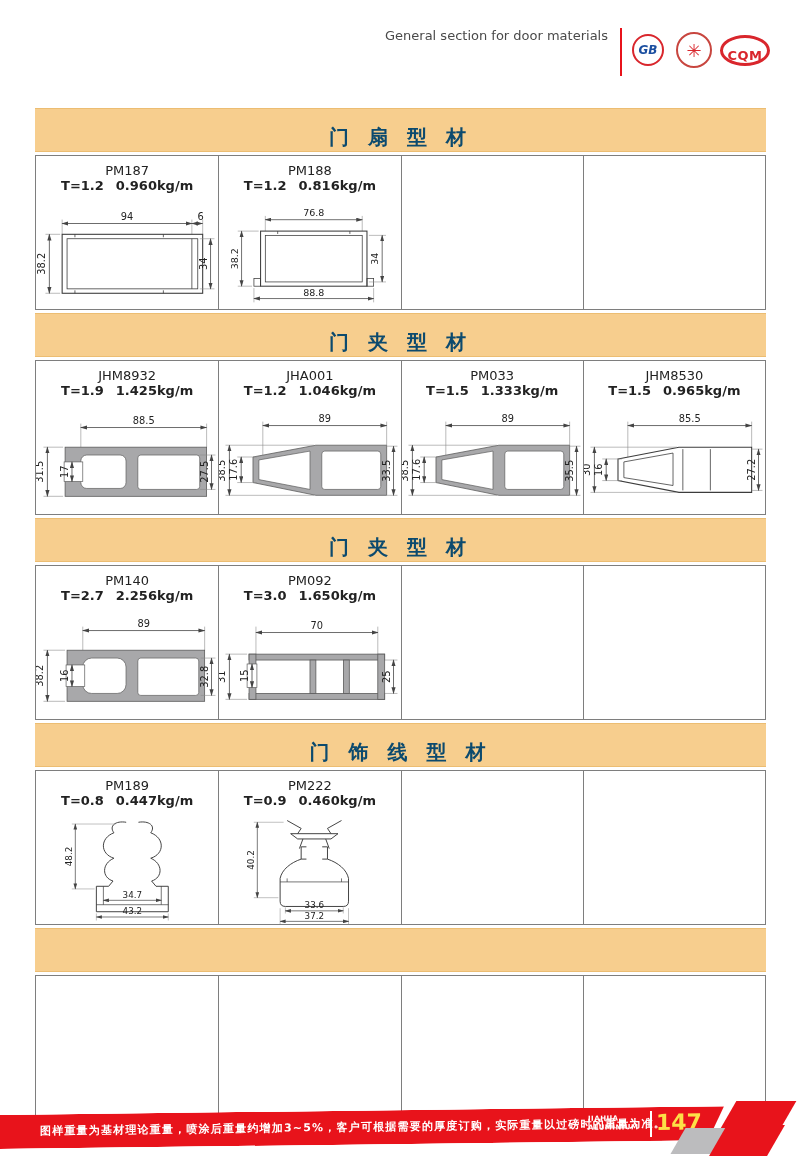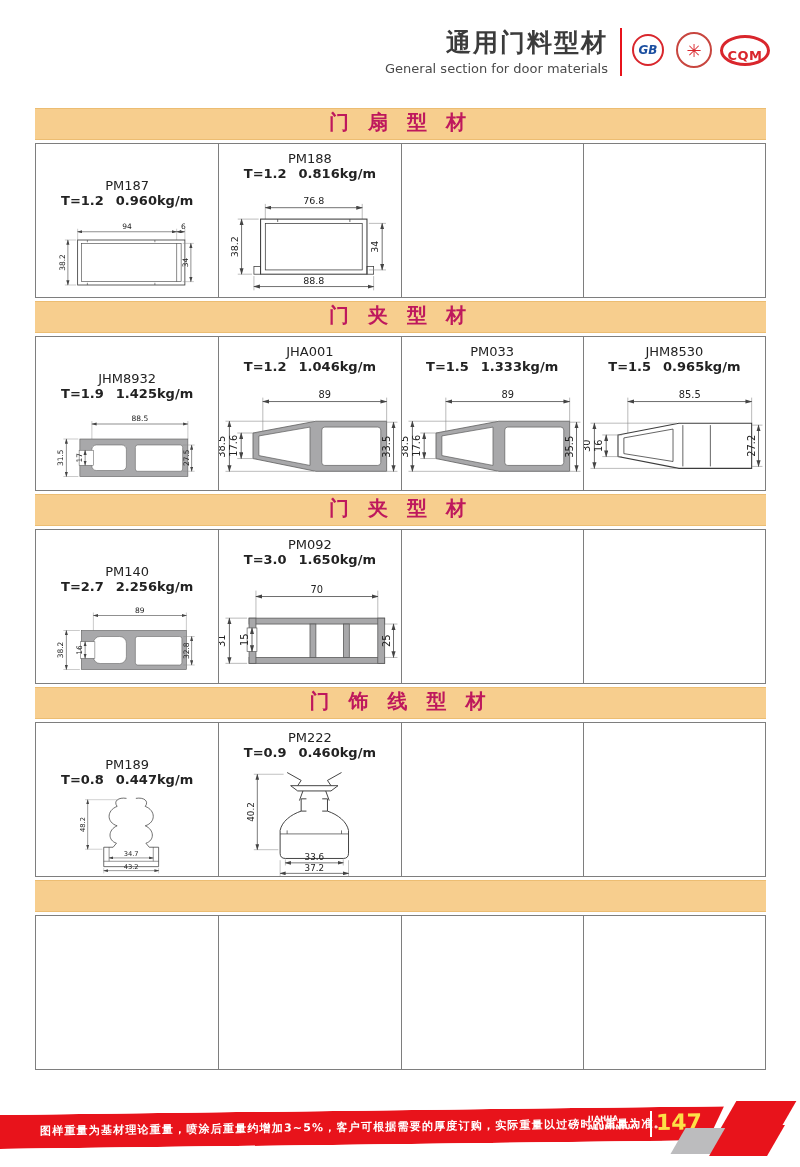--- a/index.html
+++ b/index.html
@@ -15,30 +15,30 @@
   .seal { position:absolute; border-radius:50%; display:flex; align-items:center; justify-content:center; }
   .seal-gb { left:632px; top:12px; width:32px; height:32px; border:2.5px solid #d9262c;
     color:#1b4fa0; font-weight:bold; font-style:italic; font-size:12px; }
   .seal-star { left:676px; top:10px; width:36px; height:36px; border:2.5px solid #c8463f;
     color:#d9262c; font-size:18px; }
   .seal-cqm { left:720px; top:13px; width:50px; height:31px; border:3px solid #d9262c;
     color:#d9262c; font-weight:bold; font-size:13px; letter-spacing:0.5px;align-items:flex-end; }
 
   
   .catalog { position:absolute; left:35px; top:108px; width:731px; }
-  .sec-bar { height:32px; margin:3px 0; background:#f7ce8e;
+  .sec-bar { height:44px; margin:3px 0; background:#f7ce8e;
     border-top:1px solid #ecbd72; border-bottom:1px solid #ecbd72;
-    display:flex; align-items:flex-start; justify-content:center;
-    font-size:20px; font-weight:bold; color:#be185d; letter-spacing:6px; }
+    display:flex; align-items:flex-end; justify-content:center;
+    font-size:20px; font-weight:bold; color:#0c4a6e; letter-spacing:6px; }
   .sec-bar:first-child { margin-top:0; }
   .row { display:grid; grid-template-columns:repeat(4,1fr); height:155px;
     border:1px solid #7e7e7e; }
   .cell { border-left:1px solid #7e7e7e; padding-top:7px; overflow:hidden;
     display:flex; flex-direction:column; align-items:center; }
-  .cell:first-child { border-left:none;margin-top:27px; }
+  .cell:first-child { border-left:none; }
   .code { font-size:13px; color:#222; line-height:15px; }
   .spec { font-size:13px; color:#222; line-height:15px;font-weight:bold; }
   .spec .w { margin-left:12px; }
   .draw { margin-top:2px; }
 
   
   .prof { fill:none; stroke:#3c3c3c; stroke-width:1.1; }
   .thin { fill:none; stroke:#3c3c3c; stroke-width:0.8; }
   .pfill { fill:#a8a8aa; stroke:#5a5a5a; stroke-width:0.8; }
   .hole { fill:#ffffff; stroke:#5a5a5a; stroke-width:0.7; }
@@ -68,21 +68,20 @@
 <svg width="0" height="0" style="position:absolute">
   <defs>
     <marker id="ar" viewBox="0 0 10 6" refX="9" refY="3" markerWidth="7" markerHeight="4.5" orient="auto-start-reverse" markerUnits="userSpaceOnUse">
       <path d="M0,0 L10,3 L0,6 Z" fill="#444"></path>
     </marker>
   </defs>
 </svg>
 
 <div class="hdr">
   <div class="hdr-titles">
-    <div class="title-cn">通用门料型材</div>
     <div class="title-en">General section for door materials</div>
   </div>
   <div class="hdr-divider"></div>
   <div class="seal seal-gb">
     <span>GB</span>
   </div>
   <div class="seal seal-star">
     <span>✳</span>
   </div>
   <div class="seal seal-cqm">

